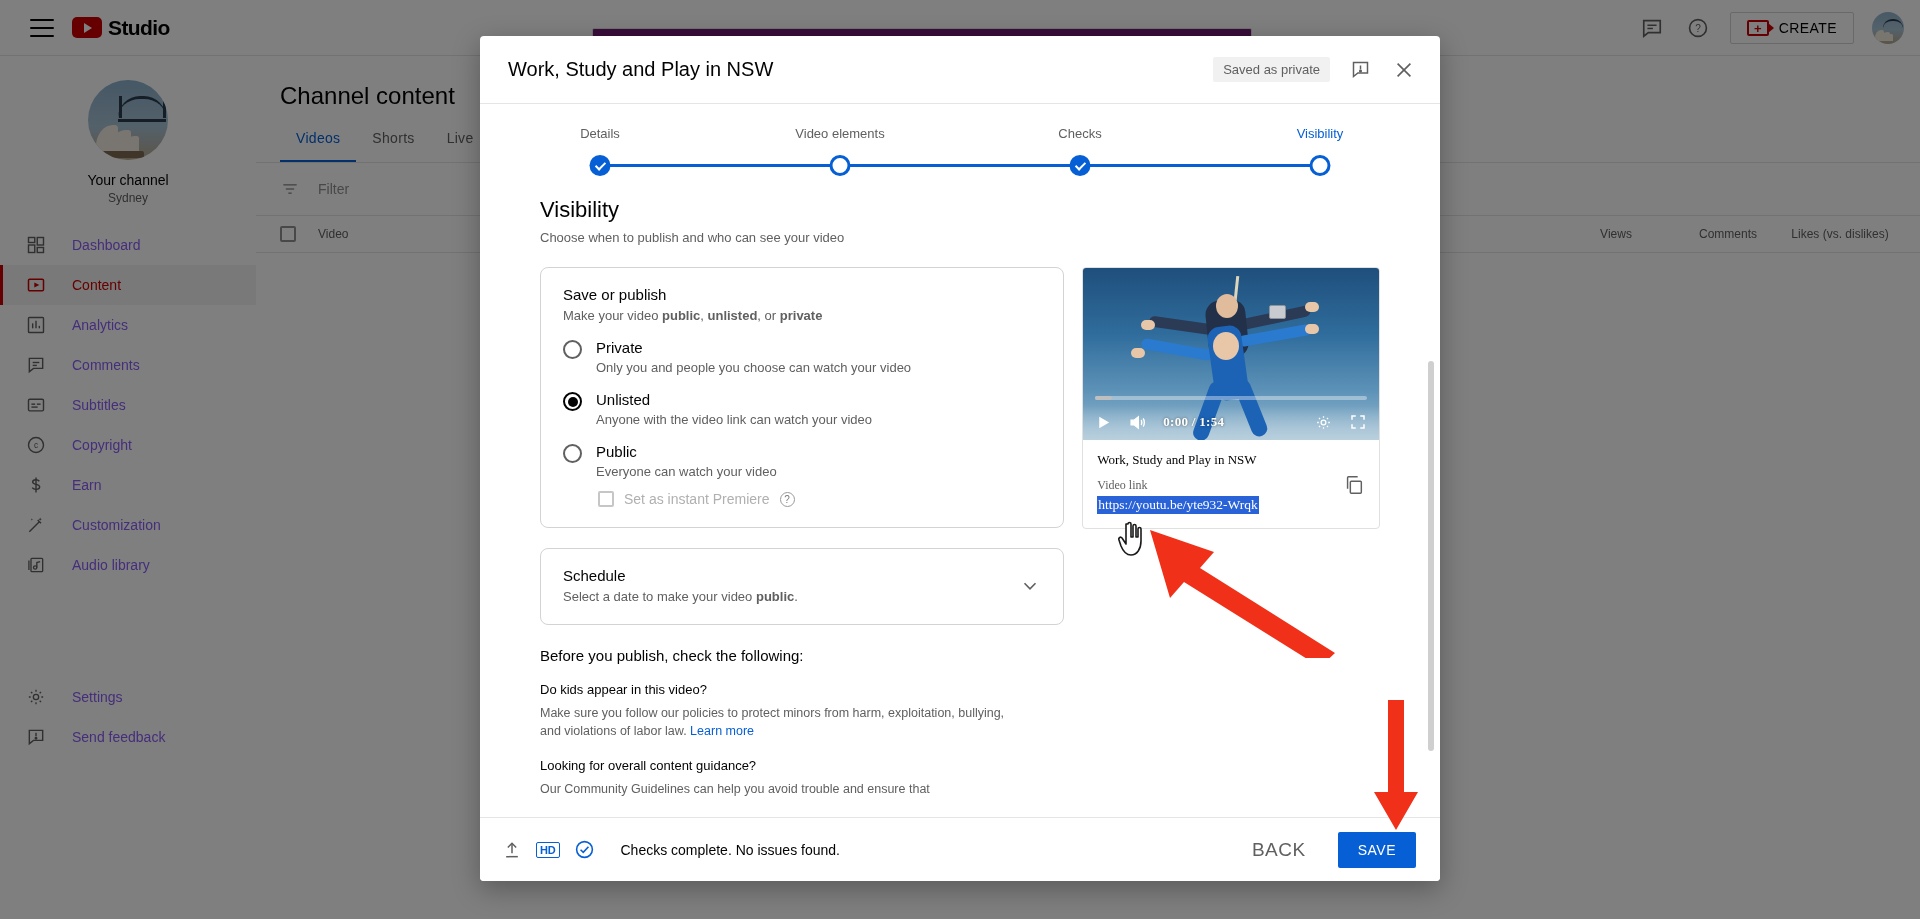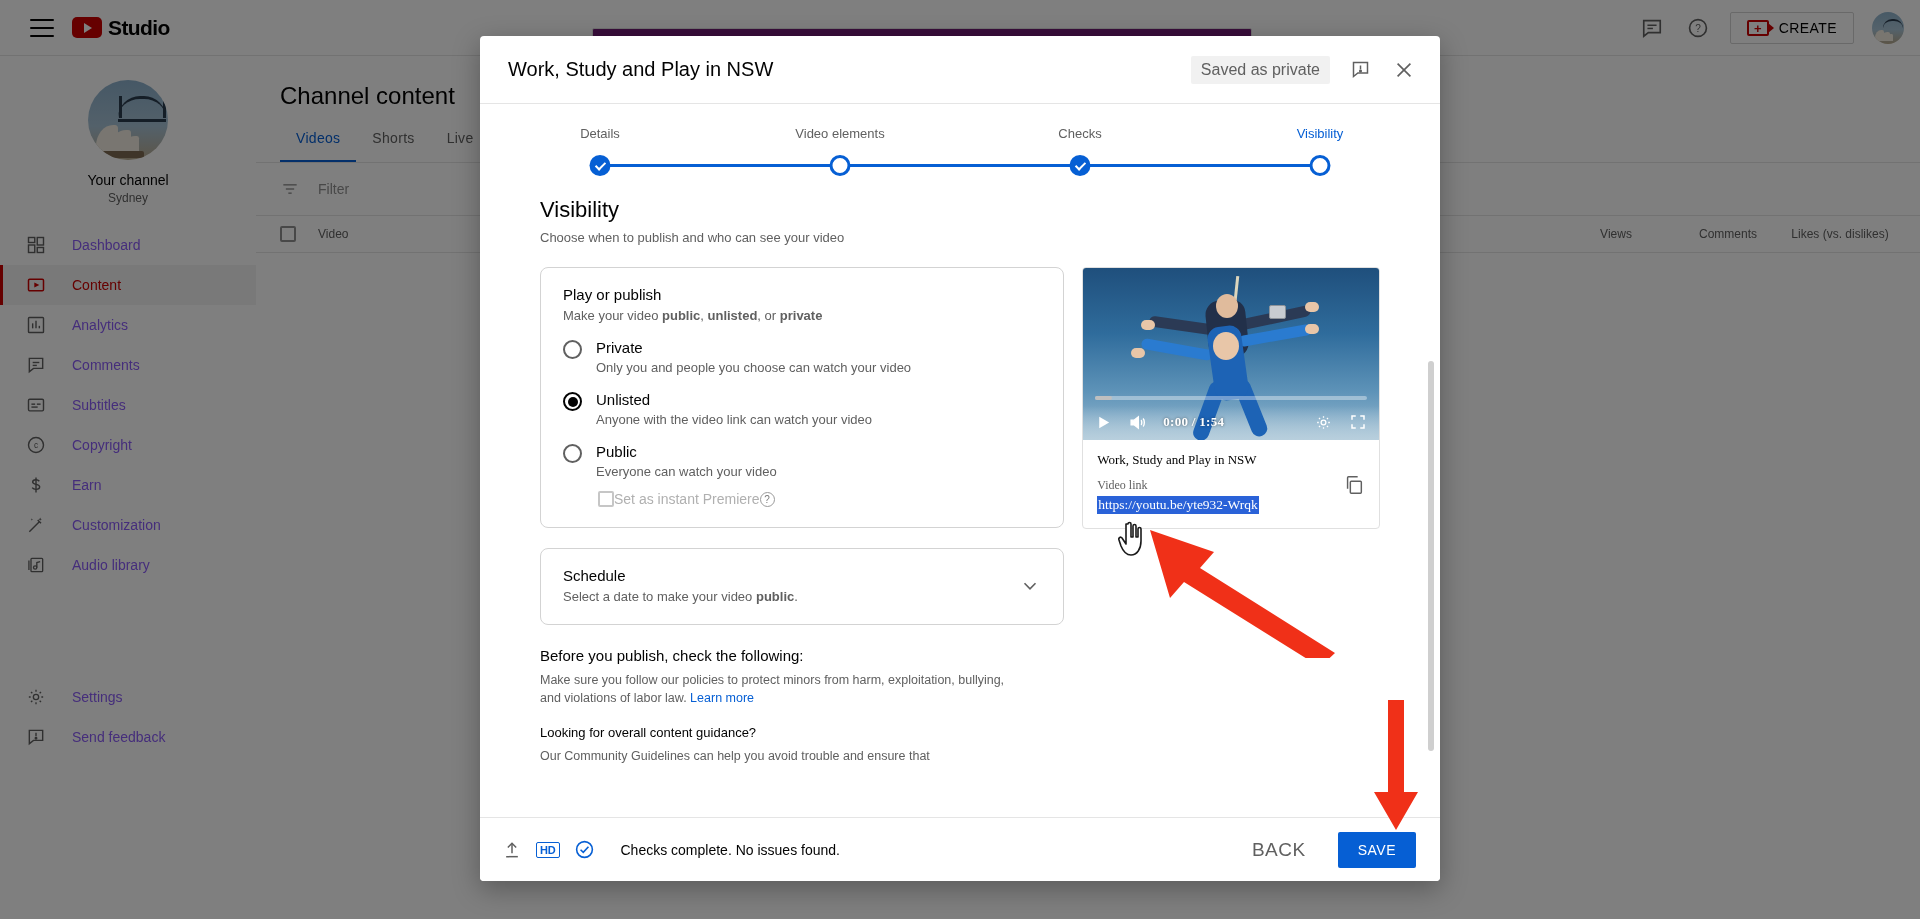--- a/index.html
+++ b/index.html
@@ -118,21 +118,21 @@
   
   .modal {
     position: absolute; left: 480px; top: 36px; width: 960px; height: 845px;
     background: #fff; border-radius: 4px; box-shadow: 0 8px 28px rgba(0,0,0,.3);
     display: flex; flex-direction: column; overflow: hidden;
   }
   .m-head { height: 68px; display: flex; align-items: center; padding: 0 22px 0 28px;
     border-bottom: 1px solid #e5e5e5; flex: none; }
   .m-title { font-size: 20px; color: #030303; }
   .m-head-right { margin-left: auto; display: flex; align-items: center; gap: 16px; }
-  .saved-badge { background: #f1f1f1; color: #606060; font-size: 16px; padding: 5px 10px; border-radius: 2px; }
+  .saved-badge { background: #f1f1f1; color: #606060; font-size: 13px; padding: 5px 10px; border-radius: 2px; }
 
   .stepper { flex: none; padding: 22px 0 0; }
   .step-labels { display: flex; }
   .step-col { flex: 1; text-align: center; position: relative; }
   .step-lbl { font-size: 13px; color: #606060; }
   .step-col.current .step-lbl { color: #065fd4; }
   .step-track { position: relative; height: 26px; margin-top: 12px; }
   .track-line { position: absolute; left: 12.5%; right: 12.5%; top: 11px; height: 3px; background: #065fd4; }
   .dot { position: absolute; top: 2px; width: 21px; height: 21px; border-radius: 50%;
     transform: translateX(-50%); display: flex; align-items: center; justify-content: center; }
@@ -151,21 +151,21 @@
   .card { border: 1px solid #d3d3d3; border-radius: 8px; padding: 18px 22px 20px; }
   .card-title { font-size: 15px; font-weight: 500; color: #030303; }
   .card-sub { font-size: 13px; color: #606060; margin-top: 5px; }
   .radio-row { display: flex; gap: 14px; margin-top: 16px; cursor: pointer; }
   .radio { width: 19px; height: 19px; border: 2px solid #030303; border-radius: 50%; flex: none;
     margin-top: 1px; display: flex; align-items: center; justify-content: center; }
   .radio.sel:after { content:""; width: 10px; height: 10px; border-radius: 50%; background: #030303; }
   .radio.off { border-color: #606060; }
   .r-lbl { font-size: 15px; color: #030303; }
   .r-desc { font-size: 13px; color: #606060; margin-top: 4px; }
-  .premiere-row { display: flex; align-items: center; margin-top: 12px; margin-left: 2px; }
+  .premiere-row { display: flex; align-items: center; gap: 10px; margin-top: 12px; margin-left: 2px; }
   .chk-box { width: 16px; height: 16px; border: 2px solid #c6c6c6; border-radius: 2px; }
   .premiere-lbl { font-size: 14px; color: #b0b0b0; }
   .qmark { width: 15px; height: 15px; border: 1px solid #9a9a9a; border-radius: 50%;
     font-size: 10px; color: #7a7a7a; display: flex; align-items: center; justify-content: center; }
 
   .sched-card { margin-top: 20px; display: flex; align-items: center; }
   .sched-chev { margin-left: auto; }
 
   .notes { margin-top: 22px; }
   .notes-h { font-size: 15px; font-weight: 500; color: #030303; }
@@ -520,21 +520,21 @@
     <div class="m-body">
       <div class="scroll-area">
         <div class="sec-title">Visibility</div>
         <div class="sec-sub">Choose when to publish and who can see your video</div>
 
         <div class="cols">
 
           <div class="left-col">
 
             <div class="card">
-              <div class="card-title">Play or publish</div>
+              <div class="card-title">Save or publish</div>
               <div class="card-sub">
                 <span>Make your video </span><b>public</b><span>, </span><b>unlisted</b><span>, or </span><b>private</b>
               </div>
 
               <div class="radio-row">
                 <span class="radio off"></span>
                 <span>
                   <span class="r-lbl" style="display:block">Private</span>
                   <span class="r-desc" style="display:block">Only you and people you choose can watch your video</span>
                 </span>
@@ -573,20 +573,21 @@
                 <svg width="22" height="22" viewBox="0 0 24 24" fill="none" stroke="#606060" stroke-width="1.8">
                   <polyline points="6,9 12,15 18,9"></polyline>
                 </svg>
               </span>
             </div>
 
             <div class="notes">
               <div class="notes-h">Before you publish, check the following:</div>
 
               <div>
+                <div class="note-q">Do kids appear in this video?</div>
                 <div class="note-p">
                   <span>Make sure you follow our policies to protect minors from harm, exploitation, bullying, and violations of labor law.</span>
                   <a href="#">Learn more</a>
                 </div>
               </div>
 
               <div>
                 <div class="note-q">Looking for overall content guidance?</div>
                 <div class="note-p">Our Community Guidelines can help you avoid trouble and ensure that</div>
               </div>

